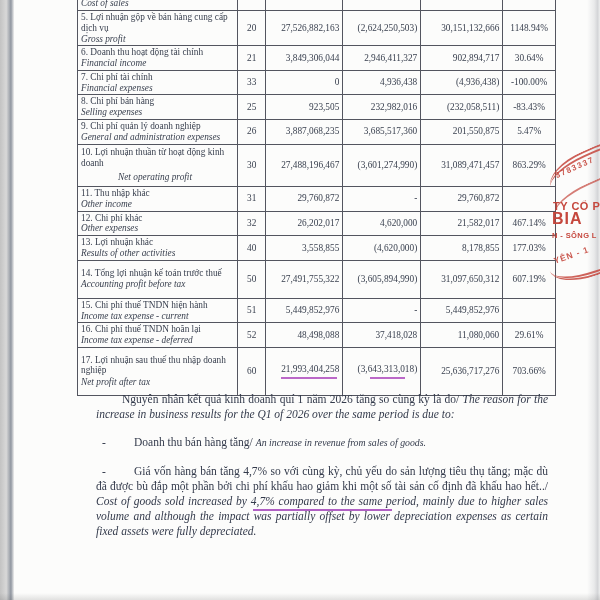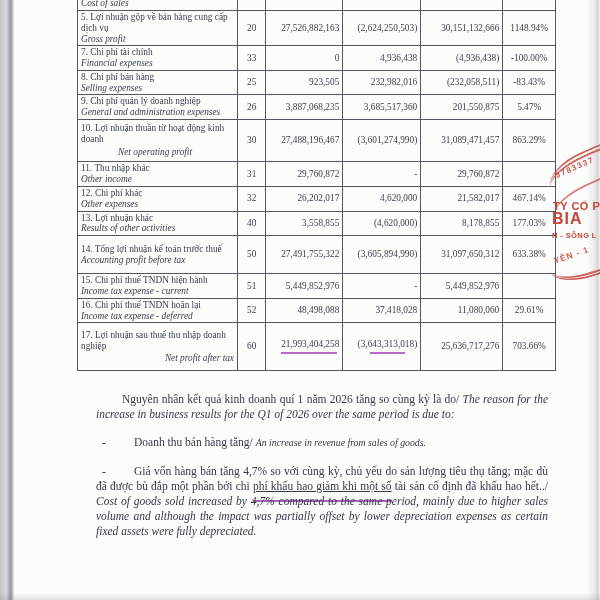--- a/index.html
+++ b/index.html
@@ -27,35 +27,35 @@
   .c-code{text-align:center;font-size:9.6px;}
   .c-num{text-align:right;font-size:9.6px;padding-right:4px;}
   .c-pct{text-align:center;font-size:9.4px;padding-right:6px;}
   tr.rr0{height:22px;} tr.rr0 .c-label{vertical-align:bottom;}
   tr.rr1{height:35px;} tr.rr2{height:23px;} tr.rr3{height:24px;}
   tr.rr4{height:23px;} tr.rr5{height:23px;} tr.rr6{height:42px;}
   tr.rr7{height:25px;} tr.rr8{height:23px;} tr.rr9{height:24px;}
   tr.rr10{height:38px;} tr.rr11{height:23px;} tr.rr12{height:24px;}
   tr.rr13{height:48px;}
   tr.rr6 .en{margin-top:3px;margin-left:37px;}
-  tr.rr13 .en{margin-top:1px;text-align:right;}
+  tr.rr13 .en{margin-top:1px;}
   .num{display:inline-block;}
   tr.rr13 td:nth-child(3) .num::after{content:"";display:block;height:2px;background:#bb68c8;margin-top:2px;width:96%;}
   tr.rr13 td:nth-child(4) .num::after{content:"";display:block;height:2px;background:#bb68c8;margin:2px auto 0;width:60%;}
 
   
   .notes{position:absolute;left:96px;top:392px;width:452px;
     font-size:11.5px;line-height:15.2px;text-align:justify;color:#333a4b;}
   .notes p{margin:0 0 13px 0;}
   .p1{text-indent:26px;}
   .dash{display:inline-block;width:32px;padding-left:6px;}
   .vi-t{font-style:normal;}
   .en-t{font-style:italic;}
   .en-t.small{font-size:9.8px;}
-  .u-mark{box-shadow:0 2px 0 0 #b060c4;padding-bottom:8px;text-decoration:underline;}
+  .u-mark{box-shadow:0 2px 0 0 #b060c4;padding-bottom:17px;}
 
   
   .stamp{position:absolute;left:543px;top:140px;width:57px;height:150px;color:#c5473d;
     font-family:"Liberation Sans","DejaVu Sans",sans-serif;}
   .stamp *{position:absolute;white-space:nowrap;}
   .arc-top{left:4px;top:8px;width:95px;height:34px;border-top:6px double rgba(197,71,61,.85);
     border-radius:50%/55%;transform:rotate(-24deg);}
   .arc-top-inner{left:8px;top:40px;width:95px;height:30px;border-top:2px solid rgba(197,71,61,.7);
     border-radius:50%/55%;transform:rotate(-24deg);}
   .arc-text-top{left:11px;top:23px;font-size:8px;font-weight:bold;letter-spacing:1.5px;
@@ -98,20 +98,31 @@
         <td class="c-label">
           <span class="vi">5. Lợi nhuận gộp về bán hàng cung cấp dịch vụ</span>
           <span class="en">Gross profit</span>
         </td>
         <td class="c-code"><span class="num">20</span></td>
         <td class="c-num"><span class="num">27,526,882,163</span></td>
         <td class="c-num"><span class="num">(2,624,250,503)</span></td>
         <td class="c-num"><span class="num">30,151,132,666</span></td>
         <td class="c-pct"><span class="num">1148.94%</span></td>
       </tr>
+      <tr class="rr2">
+        <td class="c-label">
+          <span class="vi">6. Doanh thu hoạt động tài chính</span>
+          <span class="en">Financial income</span>
+        </td>
+        <td class="c-code"><span class="num">21</span></td>
+        <td class="c-num"><span class="num">3,849,306,044</span></td>
+        <td class="c-num"><span class="num">2,946,411,327</span></td>
+        <td class="c-num"><span class="num">902,894,717</span></td>
+        <td class="c-pct"><span class="num">30.64%</span></td>
+      </tr>
       <tr class="rr3">
         <td class="c-label">
           <span class="vi">7. Chi phí tài chính</span>
           <span class="en">Financial expenses</span>
         </td>
         <td class="c-code"><span class="num">33</span></td>
         <td class="c-num"><span class="num">0</span></td>
         <td class="c-num"><span class="num">4,936,438</span></td>
         <td class="c-num"><span class="num">(4,936,438)</span></td>
         <td class="c-pct"><span class="num">-100.00%</span></td>
@@ -184,21 +195,21 @@
       </tr>
       <tr class="rr10">
         <td class="c-label">
           <span class="vi">14. Tổng lợi nhuận kế toán trước thuế</span>
           <span class="en">Accounting profit before tax</span>
         </td>
         <td class="c-code"><span class="num">50</span></td>
         <td class="c-num"><span class="num">27,491,755,322</span></td>
         <td class="c-num"><span class="num">(3,605,894,990)</span></td>
         <td class="c-num"><span class="num">31,097,650,312</span></td>
-        <td class="c-pct"><span class="num">633.38%</span></td>
+        <td class="c-pct"><span class="num">607.19%</span></td>
       </tr>
       <tr class="rr11">
         <td class="c-label">
           <span class="vi">15. Chi phí thuế TNDN hiện hành</span>
           <span class="en">Income tax expense - current</span>
         </td>
         <td class="c-code"><span class="num">51</span></td>
         <td class="c-num"><span class="num">5,449,852,976</span></td>
         <td class="c-num"><span class="num">-</span></td>
         <td class="c-num"><span class="num">5,449,852,976</span></td>

